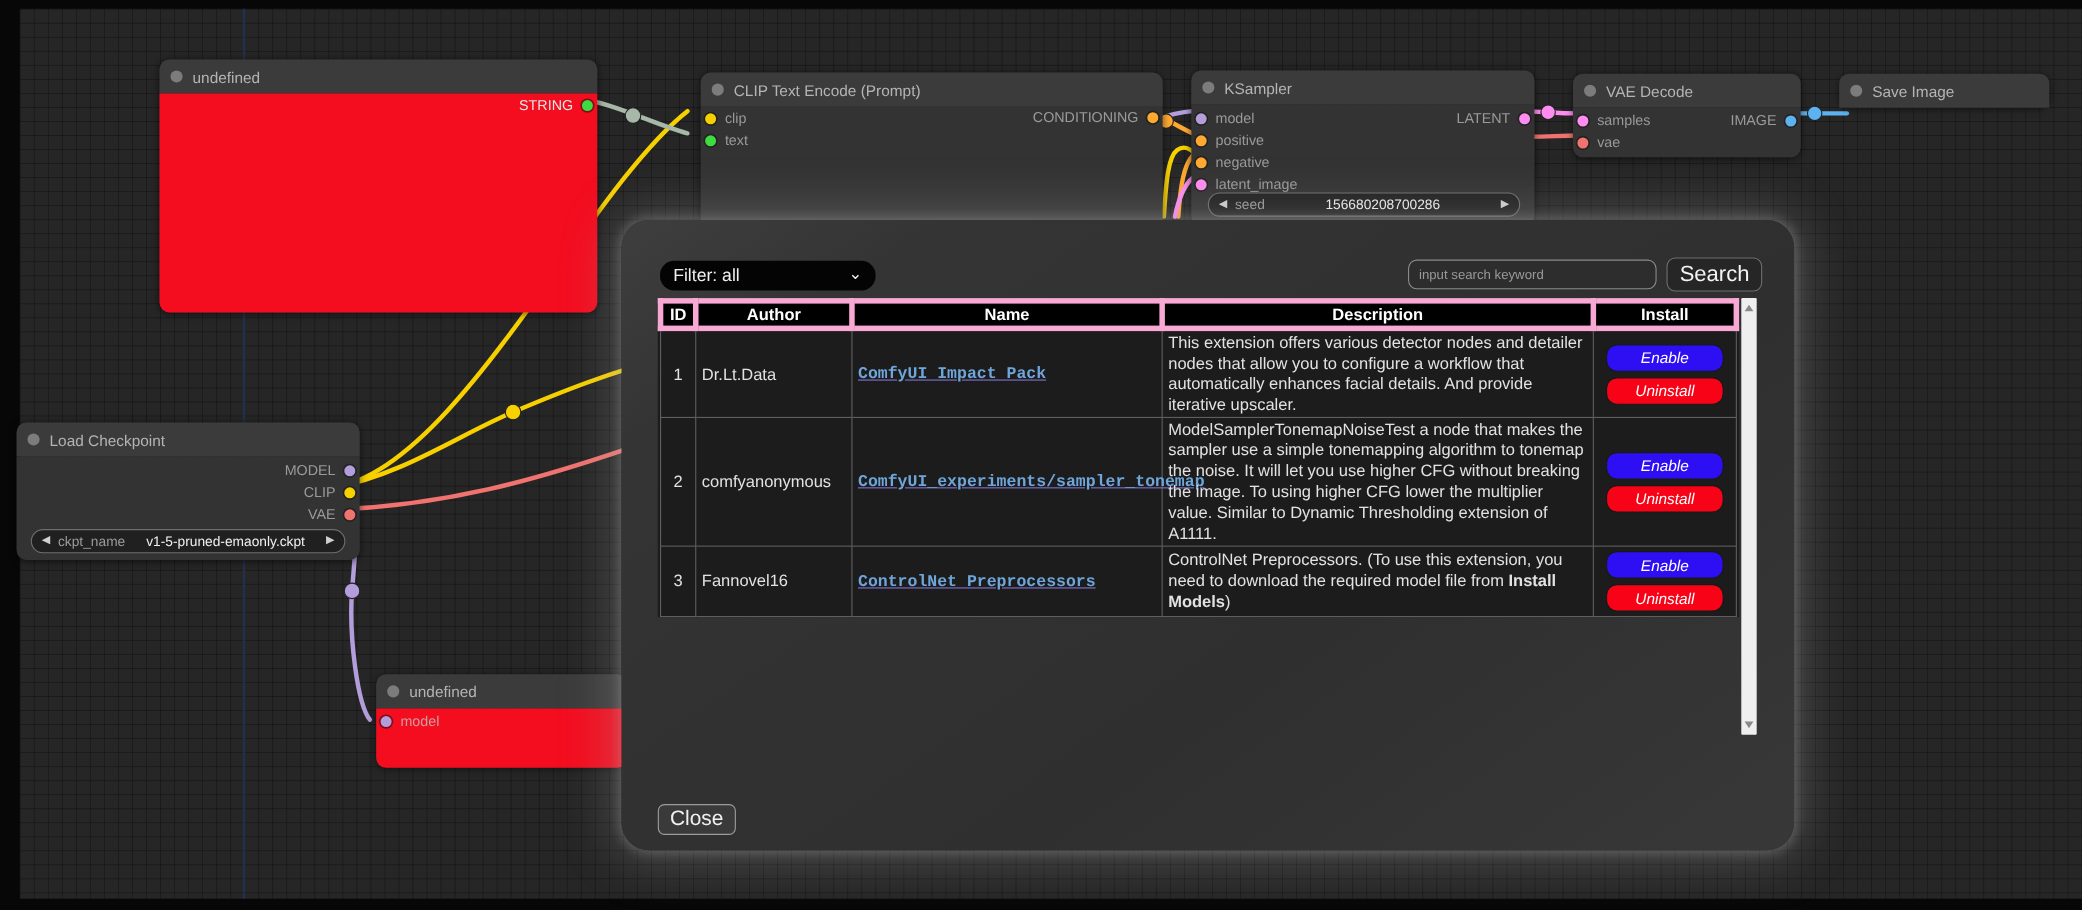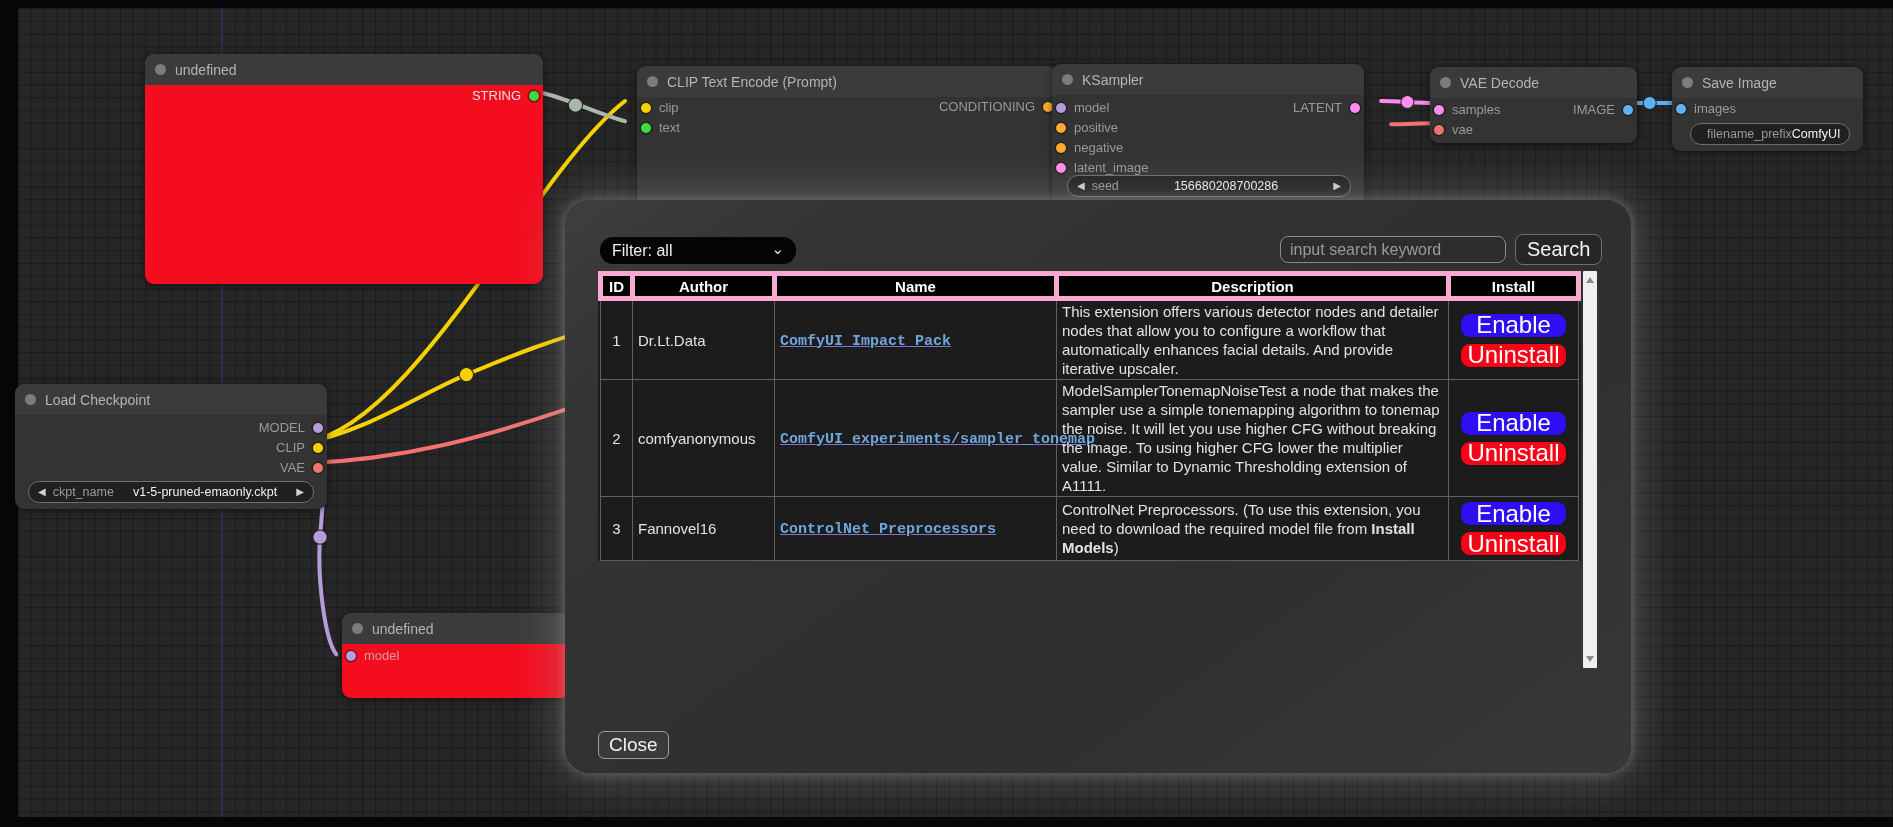--- a/index.html
+++ b/index.html
@@ -45,39 +45,39 @@
   .widget .wval{color:#f0f0f0;}
   
   #modal{position:absolute;left:565px;top:200px;width:1066px;height:573px;z-index:5;border-radius:25px;
          background:linear-gradient(145deg,#3e3e3e 0%,#343434 16%,#2f2f2f 62%,#383838 100%);
          box-shadow:0 0 46px 9px rgba(170,170,170,.30), 0 0 10px 2px rgba(190,190,190,.28);}
   #filter-select{position:absolute;left:35px;top:37px;width:196px;height:27px;background:#040404;
          border-radius:13px;color:#f0f0f0;font-size:16px;display:flex;align-items:center;
          justify-content:space-between;padding:0 12px;box-sizing:border-box;cursor:pointer;}
   #filter-select .chev{font-size:15px;color:#eee;margin-top:-4px;}
   #search-input{position:absolute;left:715px;top:36px;width:226px;height:27px;box-sizing:border-box;
-         background:#2d2d2d;border:1.5px solid #8a8a8a;border-radius:8px;color:#ddd;font-size:16px;
+         background:#2d2d2d;border:1.5px solid #8a8a8a;border-radius:8px;color:#ddd;font-size:12px;
          padding:0 9px;font-family:"Liberation Sans",sans-serif;}
   #search-input::placeholder{color:#9a9a9a;}
   #search-btn{position:absolute;left:950px;top:34px;height:31px;padding:0 11px;background:#262626;
          border:1.5px solid #6f6f6f;border-radius:8px;color:#f4f4f4;font-size:20px;cursor:pointer;
          font-family:"Liberation Sans",sans-serif;}
   #ext-table{position:absolute;left:33px;top:71px;border-collapse:collapse;table-layout:fixed;
          width:978px;background:#1c1c1c;color:#e2e2e2;font-size:15px;}
   #ext-table th{background:#000;color:#fff;font-weight:bold;height:20px;border:5px solid #f9a8d4;
          padding:0 4px;font-size:15px;}
   #ext-table td{border:1px solid #5f5f5f;padding:1px 5px;vertical-align:middle;background:#1c1c1c;}
   td.c-id{text-align:center;}
   td.c-desc{font-size:15px;line-height:19px;padding:2px 6px;}
   td.c-name a{color:var(--link_blue);font-weight:bold;text-decoration:underline;
               text-decoration-color:#8073cf;font-family:Liberation Mono, monospace;}
   .btns{display:flex;flex-direction:column;align-items:center;gap:5px;padding:3px 0;}
   .btns button{width:107px;height:25px;border-radius:10px;border:1px solid #181818;color:#fff;
-               font-size:24px;line-height:22px;cursor:pointer;font-family:"Liberation Sans",sans-serif;
-               padding:0;}
+               font-size:14px;line-height:22px;cursor:pointer;font-family:"Liberation Sans",sans-serif;
+               padding:0;font-style:italic;}
   .btn-enable{background:var(--enable_blue);}
   .btn-uninstall{background:var(--uninstall_red);}
   #scrollbar{position:absolute;left:1018px;top:71px;width:14px;height:397px;background:#efefef;
              border-radius:1px;}
   .sb-up,.sb-down{position:absolute;left:3px;width:0;height:0;border-left:4px solid transparent;
              border-right:4px solid transparent;}
   .sb-up{top:6px;border-bottom:6px solid #8a8a8a;}
   .sb-down{bottom:6px;border-top:6px solid #8a8a8a;}
   #close-btn{position:absolute;left:33px;top:531px;height:28px;padding:0 10px;background:#3a3a3a;
              border:1.5px solid #9c9c9c;border-radius:6px;color:#f0f0f0;font-size:19px;cursor:pointer;
@@ -135,21 +135,21 @@
           <span>clip</span></div>
         <div class="slot in" style="top:22px;">
           <span class="pdot c-green"></span>
           <span>text</span></div>
         <div class="slot out" style="top:1px;">
           <span>CONDITIONING</span>
           <span class="pdot c-orange"></span></div>
       </div>
     </div>
 
-    <div class="node" style="left:1034px;top:56px;width:312px;">
+    <div class="node" style="left:1065px;top:56px;width:312px;">
       <div class="ntitle">
           <span class="ndot"></span>
         <span>KSampler</span>
         </div>
       <div class="nbody" style="height:110px;">
         <div class="slot in" style="top:4px;">
           <span class="pdot c-purple"></span>
           <span>model</span></div>
         <div class="slot in" style="top:24px;">
           <span class="pdot c-orange"></span>
@@ -190,30 +190,20 @@
           <span>IMAGE</span>
           <span class="pdot c-blue"></span></div>
       </div>
     </div>
 
     <div class="node" style="left:1654px;top:59px;width:191px;">
       <div class="ntitle">
           <span class="ndot"></span>
         <span>Save Image</span>
         </div>
-      <div class="nbody" style="height:53px;">
-        <div class="slot in" style="top:2px;">
-          <span class="pdot c-blue"></span>
-          <span>images</span></div>
-        <div class="widget" style="left:18px;right:13px;top:25px;">
-          <span class="wname">filename_prefix</span>
-          <span class="sp"></span>
-          <span class="wval" style="margin-right:6px;">ComfyUI</span>
-        </div>
-      </div>
     </div>
 
     <div class="node" style="left:-3px;top:376px;width:312px;">
       <div class="ntitle">
           <span class="ndot"></span>
         <span>Load Checkpoint</span>
         </div>
       <div class="nbody" style="height:94px;">
         <div class="slot out" style="top:4px;">
           <span>MODEL</span>

